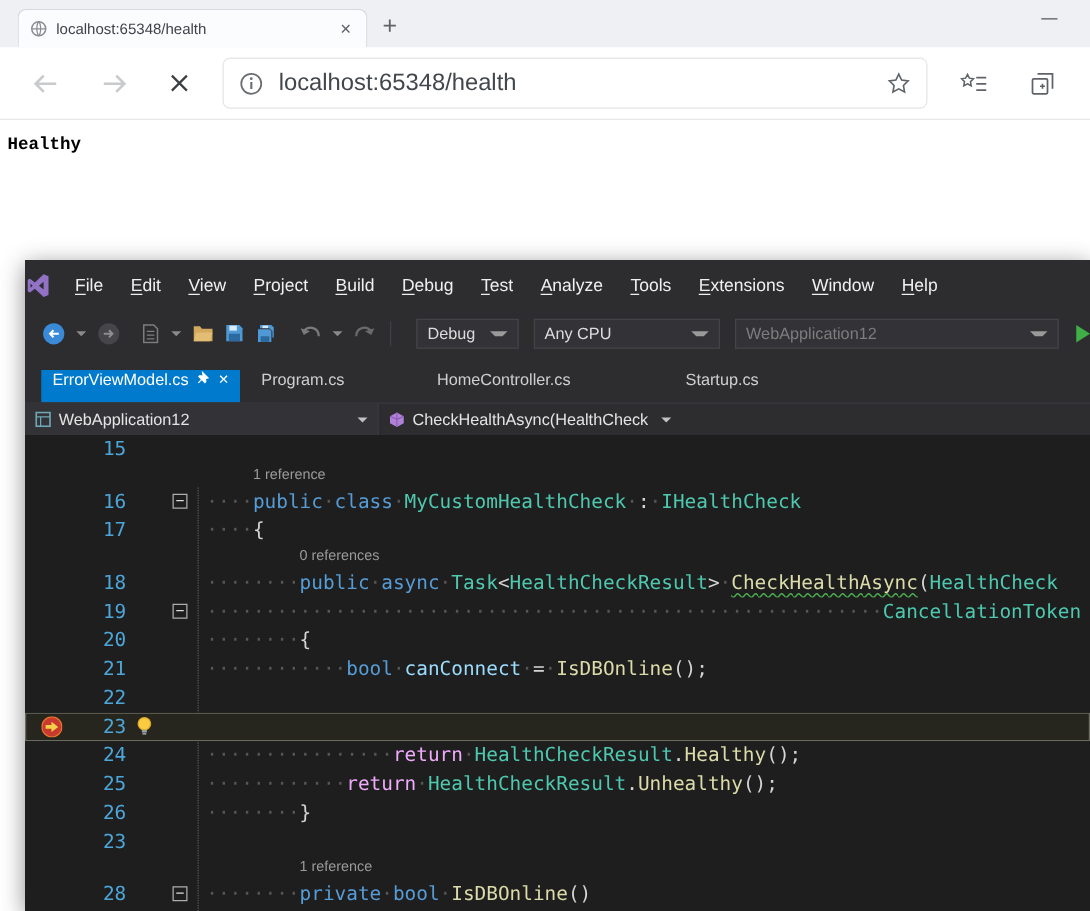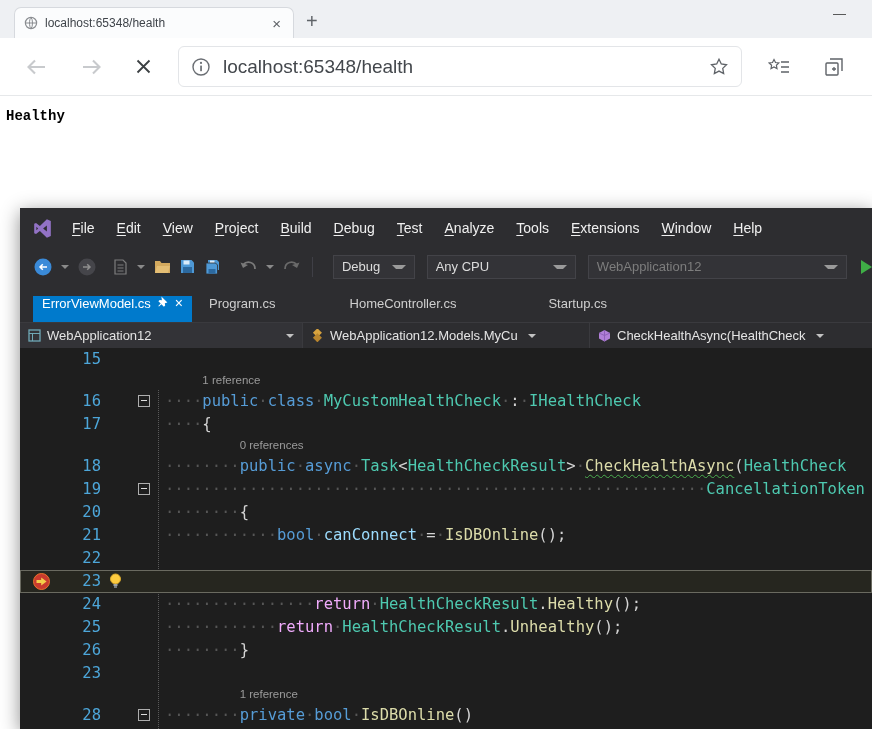--- a/index.html
+++ b/index.html
@@ -21,21 +21,21 @@
   .addr-box { position:absolute; left:178px; top:8px; width:564px; height:41px;
     border:1px solid #e3e5e8; border-radius:6px; display:flex; align-items:center; padding:0 12px; }
   .url { font-size:19px; color:#43474c; margin-left:12px; flex:1; white-space:nowrap; overflow:hidden; }
   .page-text { position:absolute; left:6px; top:108px; font-family:"Liberation Mono", monospace;
     font-size:14px; font-weight:bold; color:#000; }
 
   
   .vs { position:absolute; left:20px; top:208px; width:852px; height:521px;
     background:#2d2d30; box-shadow:0 4px 18px rgba(0,0,0,.45); display:flex; flex-direction:column; overflow:hidden; }
 
-  .menubar { height:40px; display:flex; align-items:center; padding-left:12px; color:#f0f0f0; }
+  .menubar { height:40px; display:flex; align-items:center; color:#f0f0f0; }
   .mi { padding:0 11px; font-size:14px; white-space:nowrap; }
   .mi u { text-underline-offset:2px; text-decoration-thickness:1px; }
   .vs-logo { margin-right:8px; display:flex; }
 
   .toolbar { height:37px; display:flex; align-items:center; padding-left:14px; }
   .tb-ic { display:flex; align-items:center; margin-right:9px; }
   .caret { width:0; height:0; border-left:4px solid transparent; border-right:4px solid transparent;
     border-top:4px solid #8a8a8a; margin-right:9px; }
   .tb-sep { width:1px; height:20px; background:#3f3f46; margin:0 8px 0 2px; }
   .combo { height:24px; background:#333337; border:1px solid #434348; color:#dcdcdc; font-size:13px;
@@ -271,30 +271,20 @@
 
   <div class="navbar">
     <div class="nb-zone nb-z1">
       <span style="display:flex;">
         <svg width="13" height="13" viewBox="0 0 13 13">
             <rect x="1" y="1" width="11" height="11" fill="none" stroke="#6fa8b5" stroke-width="1.3"></rect>
             <path d="M1 4.5h11M4.5 4.5V12" stroke="#6fa8b5" stroke-width="1"></path>
           </svg>
       </span>
       <span>WebApplication12</span>
-      <span class="caret"></span>
-    </div>
-    <div class="nb-zone nb-z2">
-      <span style="display:flex;">
-        <svg width="13" height="13" viewBox="0 0 13 13">
-            <rect x="3.2" y="0.6" width="6.4" height="6.4" transform="rotate(45 6.4 3.8)" fill="#d8a33e"></rect>
-            <rect x="3.2" y="5.6" width="6.4" height="6.4" transform="rotate(45 6.4 8.8)" fill="#b8852e"></rect>
-          </svg>
-      </span>
-      <span>WebApplication12.Models.MyCu</span>
       <span class="caret"></span>
     </div>
     <div class="nb-zone nb-z3">
       <span style="display:flex;">
         <svg width="13" height="13" viewBox="0 0 13 13">
             <path d="M6.5 1 12 4v5.5L6.5 12.5 1 9.5V4z" fill="#b180d7"></path>
             <path d="M6.5 1v5.5L1 4M6.5 6.5 12 4M6.5 6.5v6" stroke="#8b5bb5" stroke-width=".9" fill="none"></path>
           </svg>
       </span>
       <span>CheckHealthAsync(HealthCheck</span>

